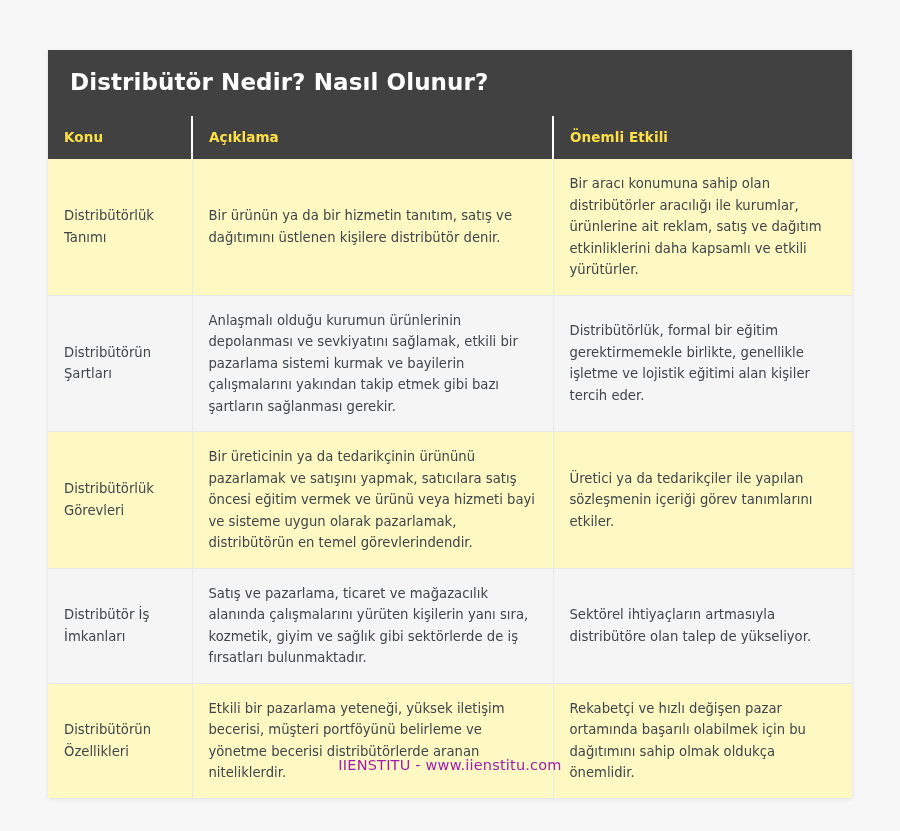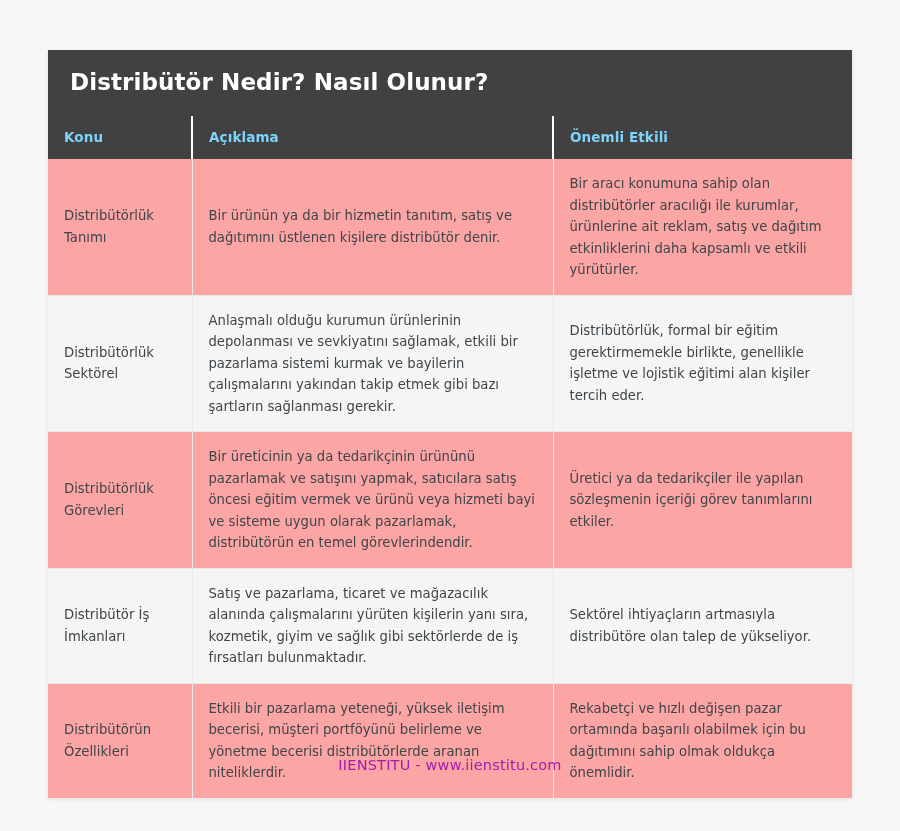--- a/index.html
+++ b/index.html
@@ -39,21 +39,21 @@
     color: #ffffff;
     letter-spacing: 0.1px;
   }
   table.info-table {
     width: 100%;
     border-collapse: collapse;
     table-layout: fixed;
   }
   table.info-table thead th {
     background: #414141;
-    color: #7dd3fc;
+    color: #fde047;
     font-size: 13.5px;
     font-weight: bold;
     text-align: left;
     padding: 13px 12px 14px 16px;
     border-right: 2px solid #ffffff;
     vertical-align: middle;
     letter-spacing: 0.1px;
   }
   table.info-table thead th:last-child {
     border-right: none;
@@ -71,21 +71,21 @@
     border-right: 1px solid #e9e9e9;
     border-bottom: 1px solid #e9e9e9;
   }
   table.info-table tbody td:last-child {
     border-right: none;
   }
   table.info-table tbody tr:last-child td {
     border-bottom: none;
   }
   table.info-table tbody tr.odd td {
-    background: #fca5a5;
+    background: #fef9c3;
   }
   table.info-table tbody tr.even td {
     background: #f5f5f5;
   }
   td.topic {
     color: #3c4043;
   }
   .footer {
     position: absolute;
     left: 0;
@@ -121,21 +121,21 @@
           <th>Önemli Etkili</th>
         </tr>
       </thead>
       <tbody>
         <tr class="odd">
           <td class="topic">Distribütörlük Tanımı</td>
           <td>Bir ürünün ya da bir hizmetin tanıtım, satış ve dağıtımını üstlenen kişilere distribütör denir.</td>
           <td>Bir aracı konumuna sahip olan distribütörler aracılığı ile kurumlar, ürünlerine ait reklam, satış ve dağıtım etkinliklerini daha kapsamlı ve etkili yürütürler.</td>
         </tr>
         <tr class="even">
-          <td class="topic">Distribütörlük Sektörel</td>
+          <td class="topic">Distribütörün Şartları</td>
           <td>Anlaşmalı olduğu kurumun ürünlerinin depolanması ve sevkiyatını sağlamak, etkili bir pazarlama sistemi kurmak ve bayilerin çalışmalarını yakından takip etmek gibi bazı şartların sağlanması gerekir.</td>
           <td>Distribütörlük, formal bir eğitim gerektirmemekle birlikte, genellikle işletme ve lojistik eğitimi alan kişiler tercih eder.</td>
         </tr>
         <tr class="odd">
           <td class="topic">Distribütörlük Görevleri</td>
           <td>Bir üreticinin ya da tedarikçinin ürününü pazarlamak ve satışını yapmak, satıcılara satış öncesi eğitim vermek ve ürünü veya hizmeti bayi ve sisteme uygun olarak pazarlamak, distribütörün en temel görevlerindendir.</td>
           <td>Üretici ya da tedarikçiler ile yapılan sözleşmenin içeriği görev tanımlarını etkiler.</td>
         </tr>
         <tr class="even">
           <td class="topic">Distribütör İş İmkanları</td>

